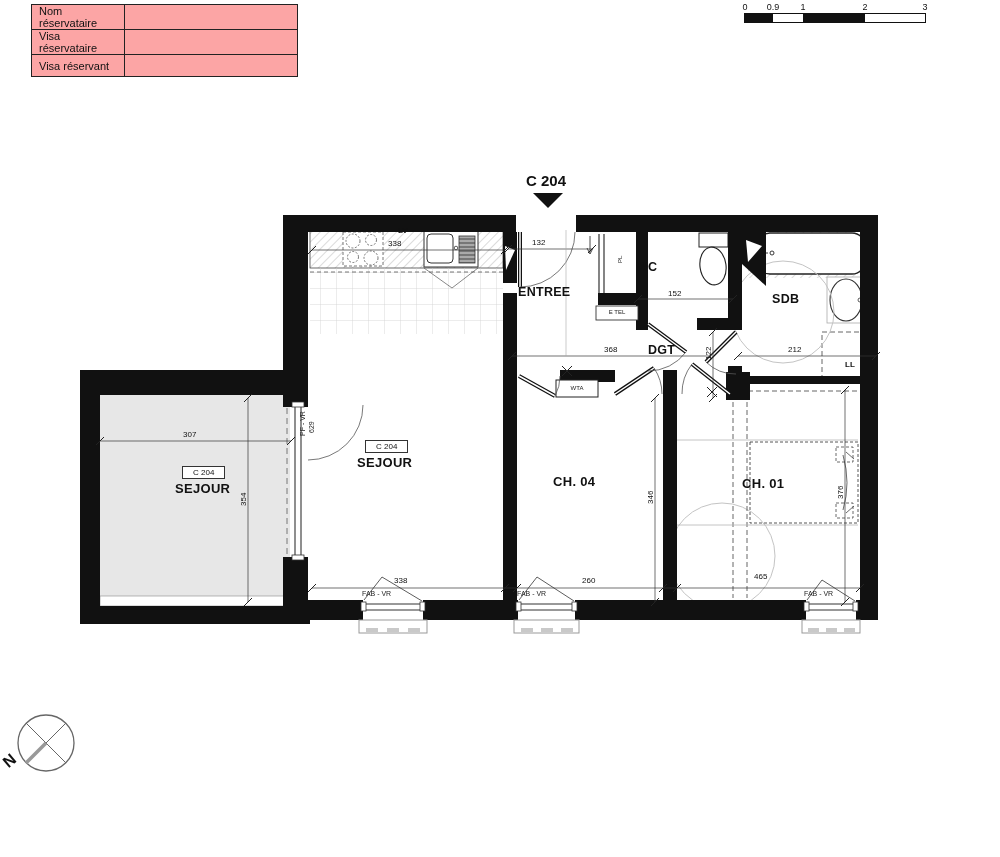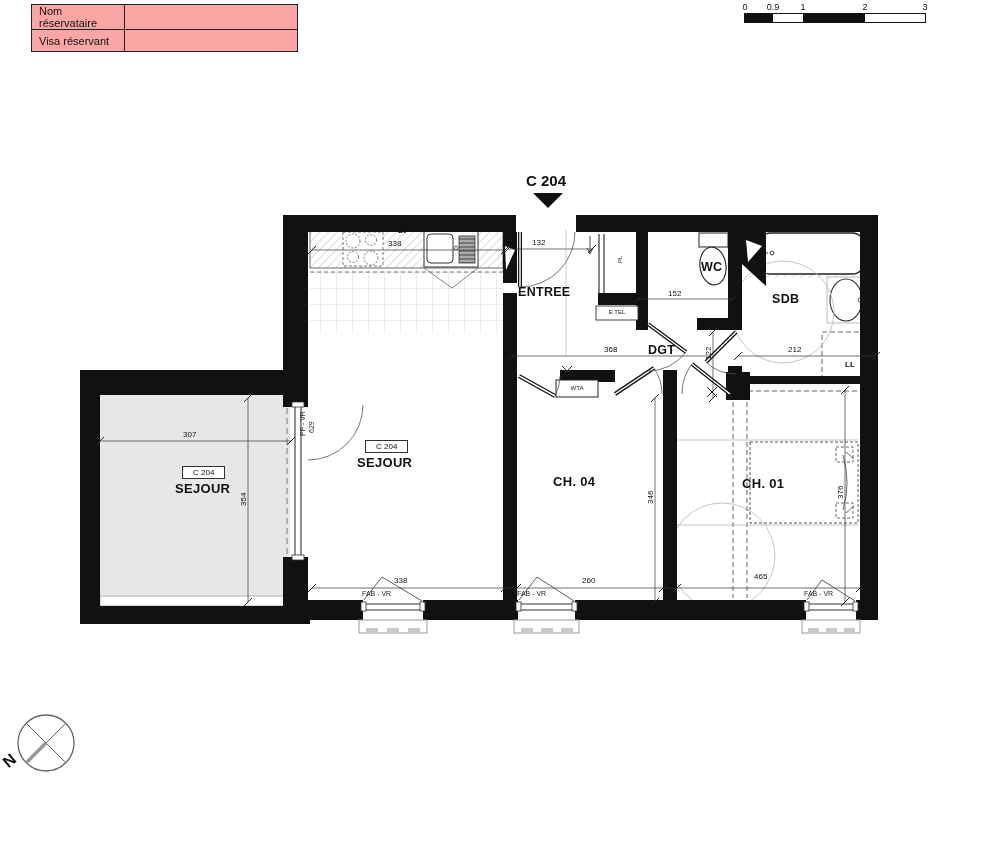--- a/index.html
+++ b/index.html
@@ -38,20 +38,24 @@
 
 <div class="canvas">
 
   <table class="restable">
     <tbody>
         <tr>
       <td class="c1">Nom réservataire</td>
       <td class="c2"></td>
     </tr>
     <tr>
+      <td class="c1">Visa réservataire</td>
+      <td class="c2"></td>
+    </tr>
+    <tr>
       <td class="c1">Visa réservant</td>
       <td class="c2"></td>
     </tr>
   </tbody>
     </table>
 
   <div class="scalebar">
     <div class="sb-ticks">
       <span style="left:3px">0</span>
       <span style="left:31px">0.9</span>
@@ -308,21 +312,21 @@
           <line x1="562" y1="376" x2="572" y2="366"></line>
         <line x1="707" y1="387" x2="717" y2="397"></line>
           <line x1="707" y1="397" x2="717" y2="387"></line>
       </g>
     </g>
   </svg>
 
   <div class="lbl" style="left:175px;top:481px">SEJOUR</div>
   <div class="lbl" style="left:357px;top:455px">SEJOUR</div>
   <div class="lbl md" style="left:518px;top:285px">ENTREE</div>
-  <div class="lbl md" style="left:701px;top:260px">WC</div>
+  <div class="lbl md" style="left:636px;top:260px">WC</div>
   <div class="lbl md" style="left:772px;top:292px">SDB</div>
   <div class="lbl md" style="left:648px;top:343px">DGT</div>
   <div class="lbl" style="left:553px;top:474px">CH. 04</div>
   <div class="lbl" style="left:742px;top:476px">CH. 01</div>
 
   <div class="tag" style="left:182px;top:466px">C 204</div>
   <div class="tag" style="left:365px;top:440px">C 204</div>
 
   <div class="dim" style="left:388px;top:239px">338</div>
   <div class="dim" style="left:532px;top:238px">132</div>

